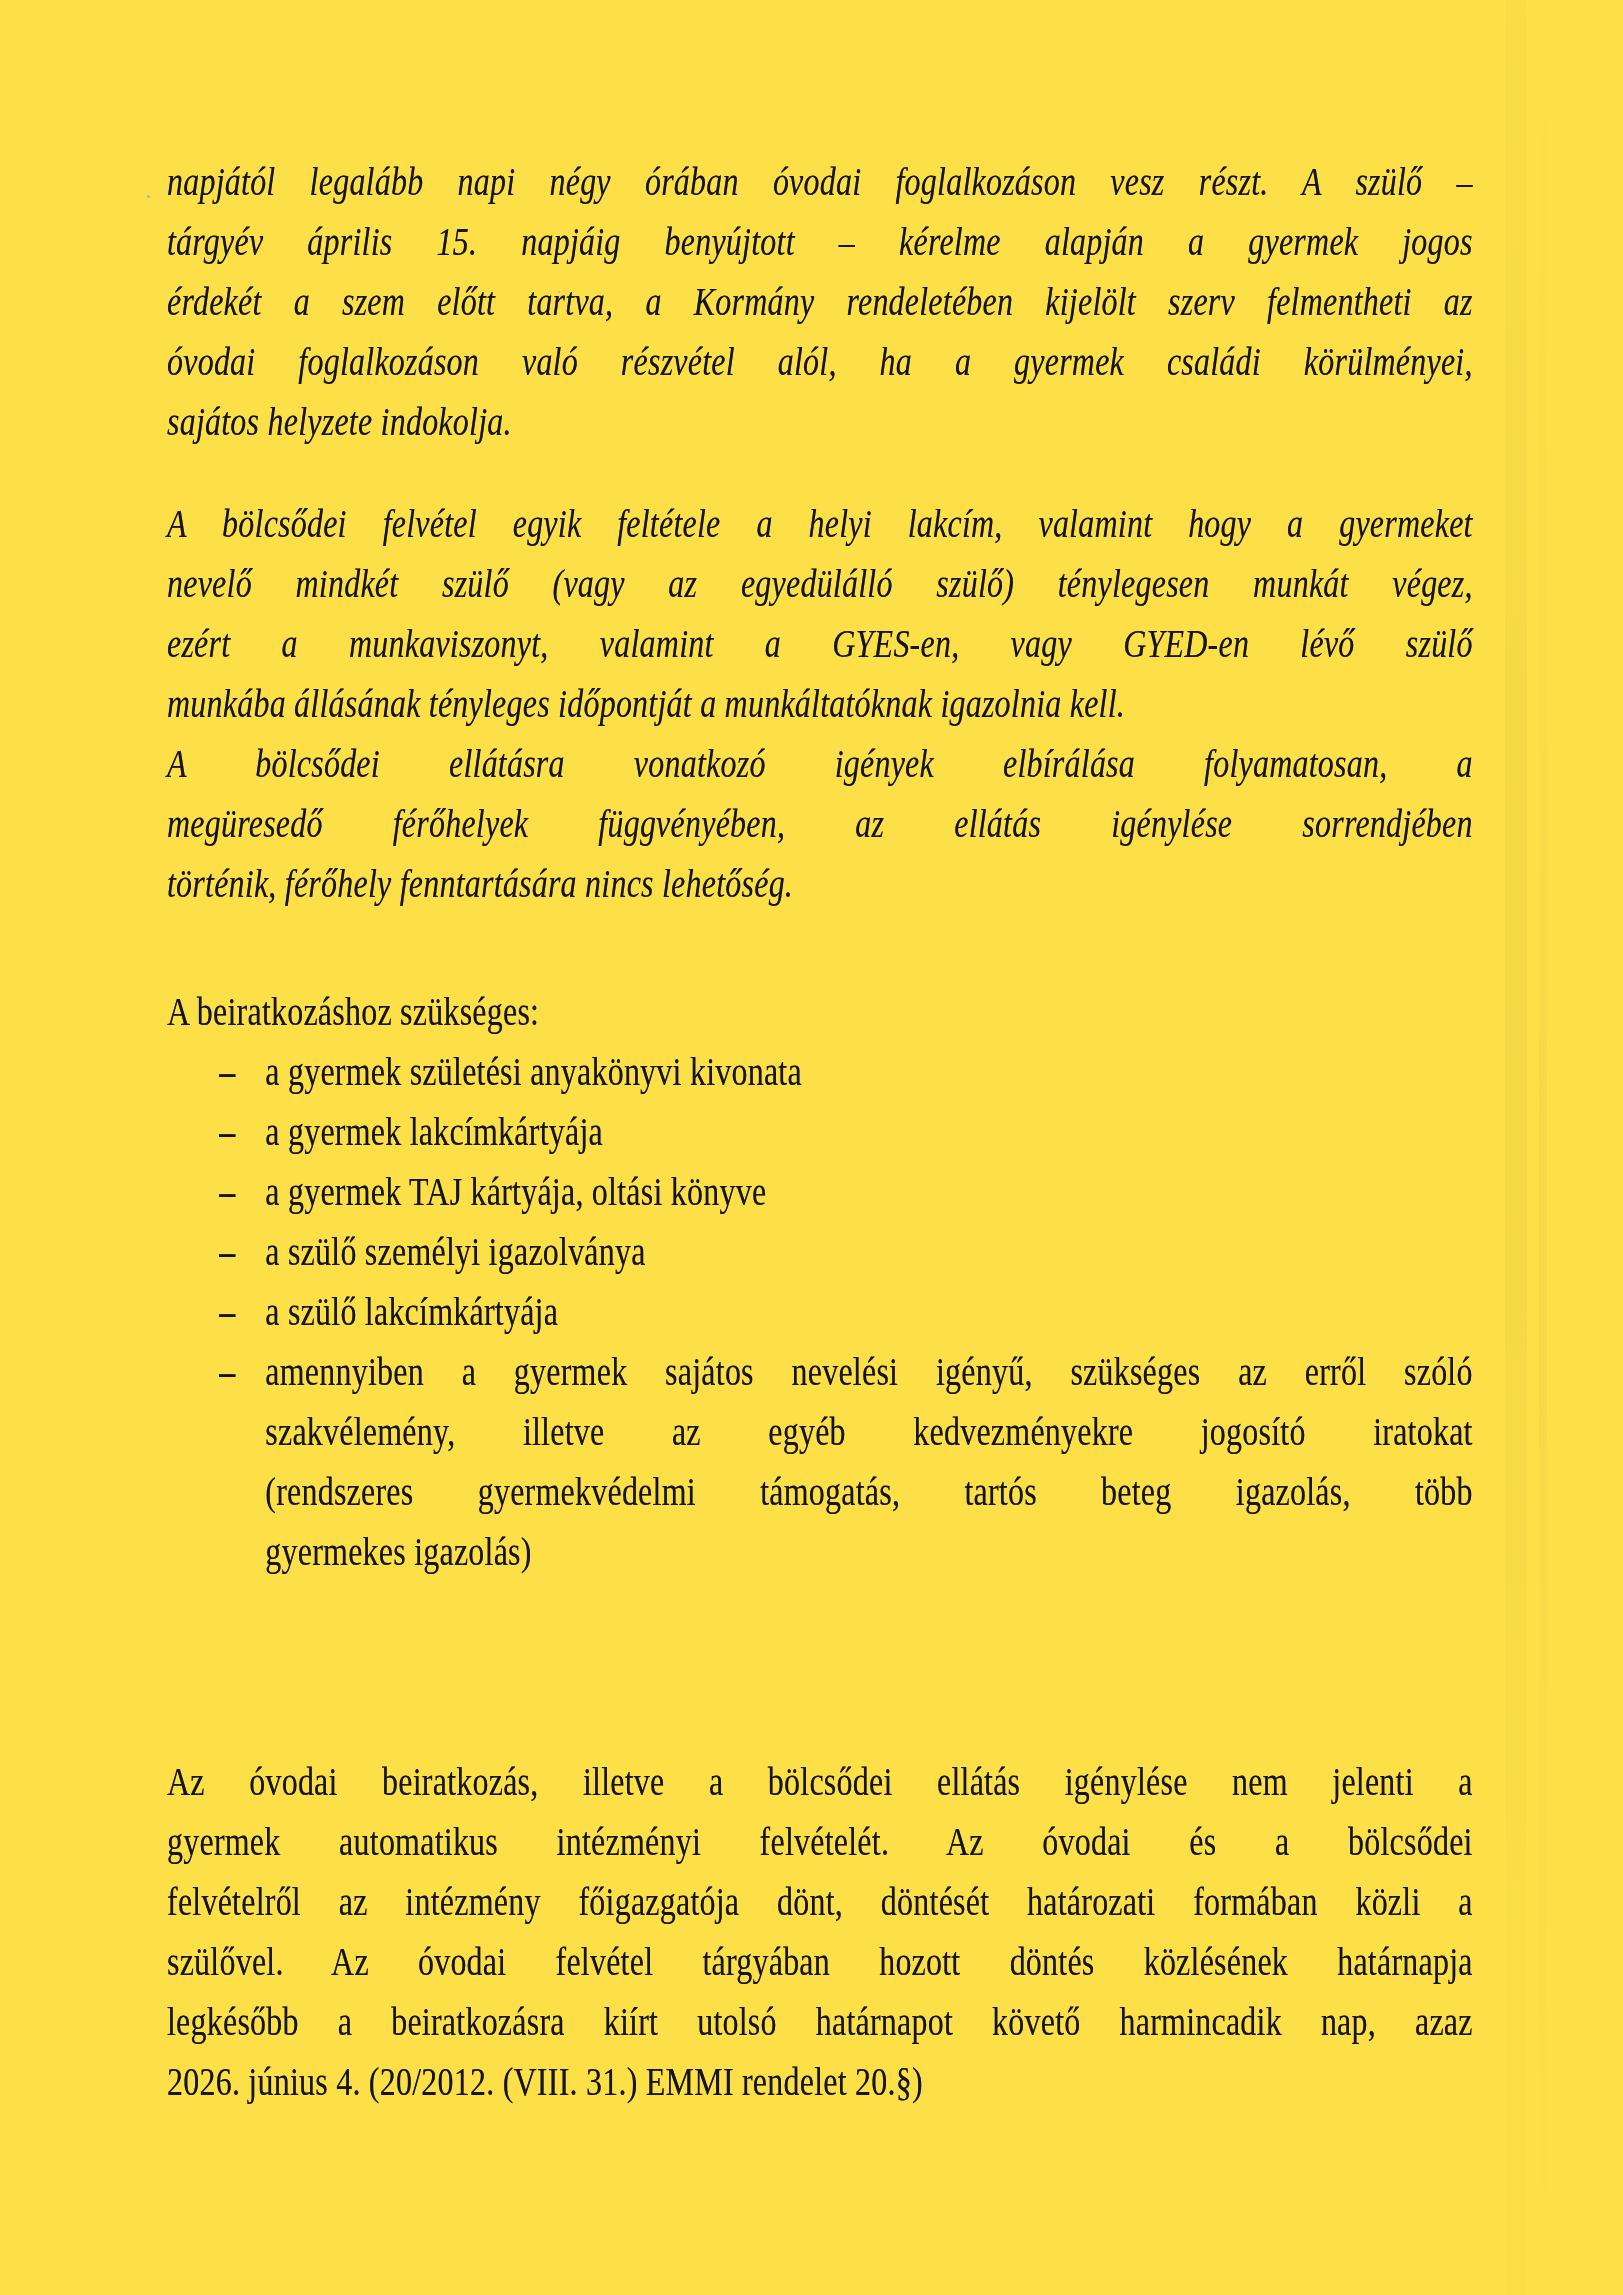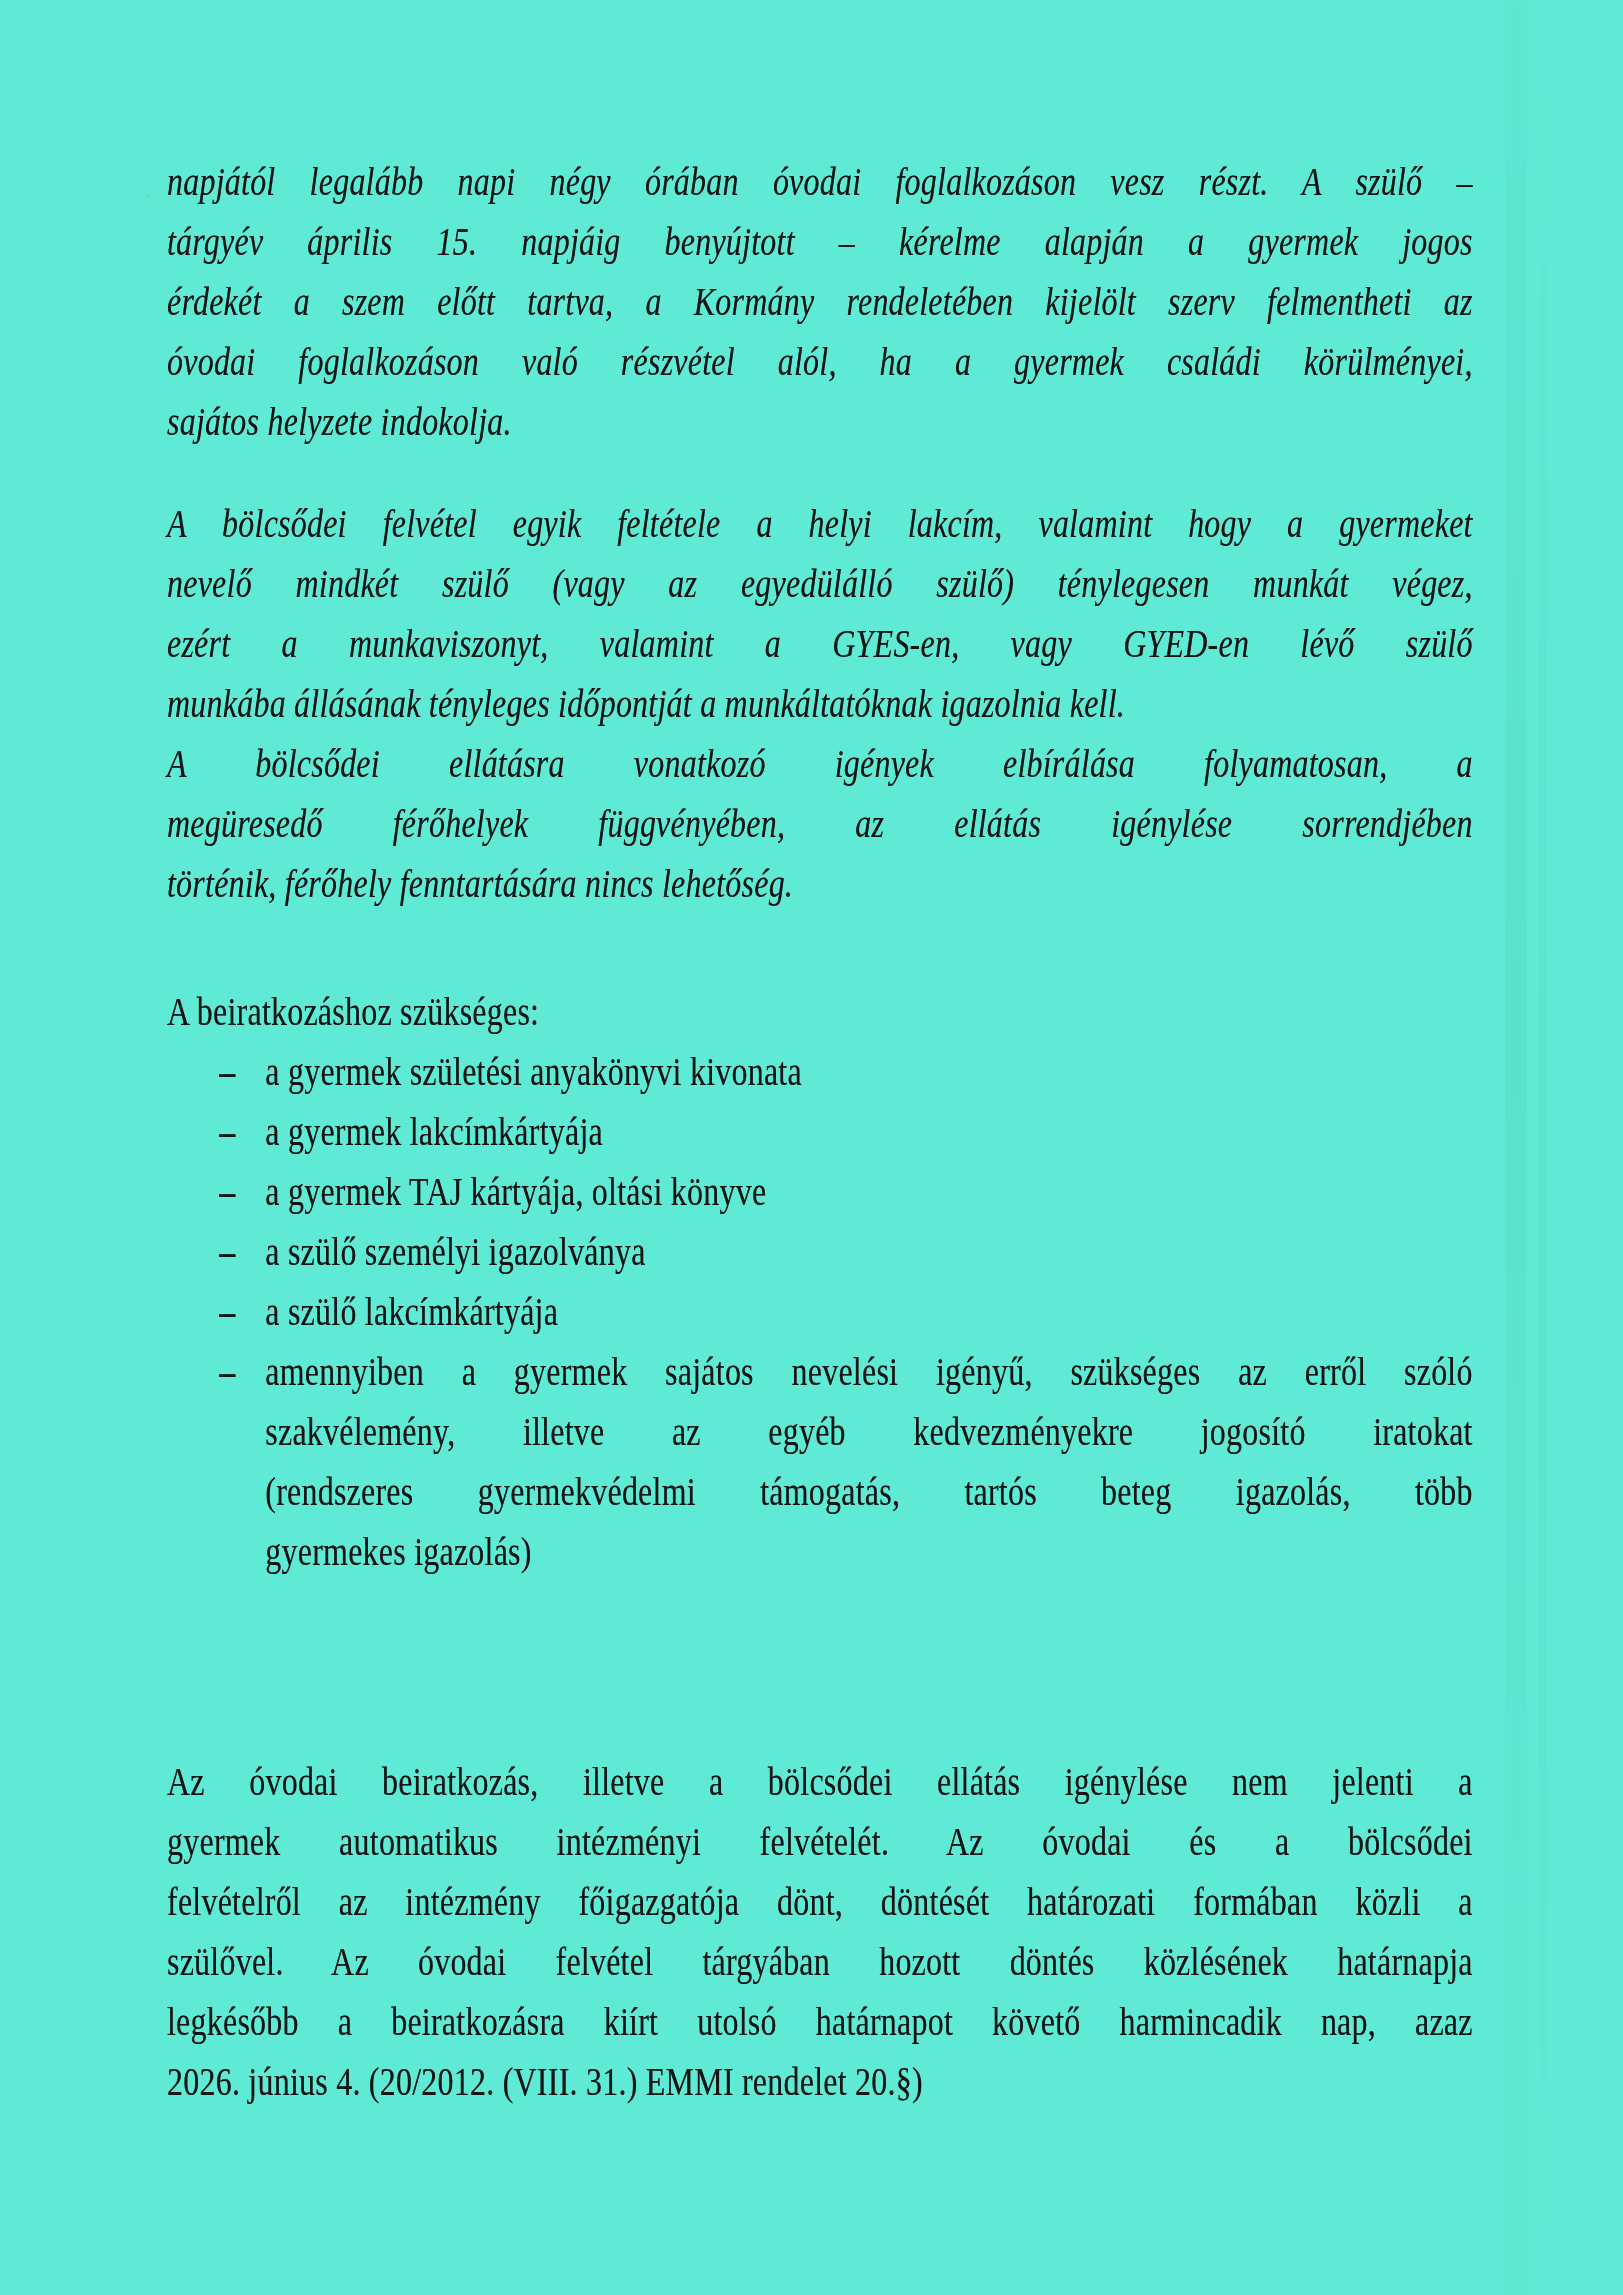--- a/index.html
+++ b/index.html
@@ -4,21 +4,21 @@
 <style>
   html, body {
     margin: 0;
     padding: 0;
     background: #ffffff;
   }
   .page {
     position: relative;
     width: 1623px;
     height: 2295px;
-    background: #5eead4;
+    background: #fde047;
     overflow: hidden;
     font-family: "Liberation Serif", "DejaVu Serif", serif;
     color: #151515;
   }
   
   .scan-streak {
     position: absolute;
     top: 0;
     height: 100%;
     pointer-events: none;

